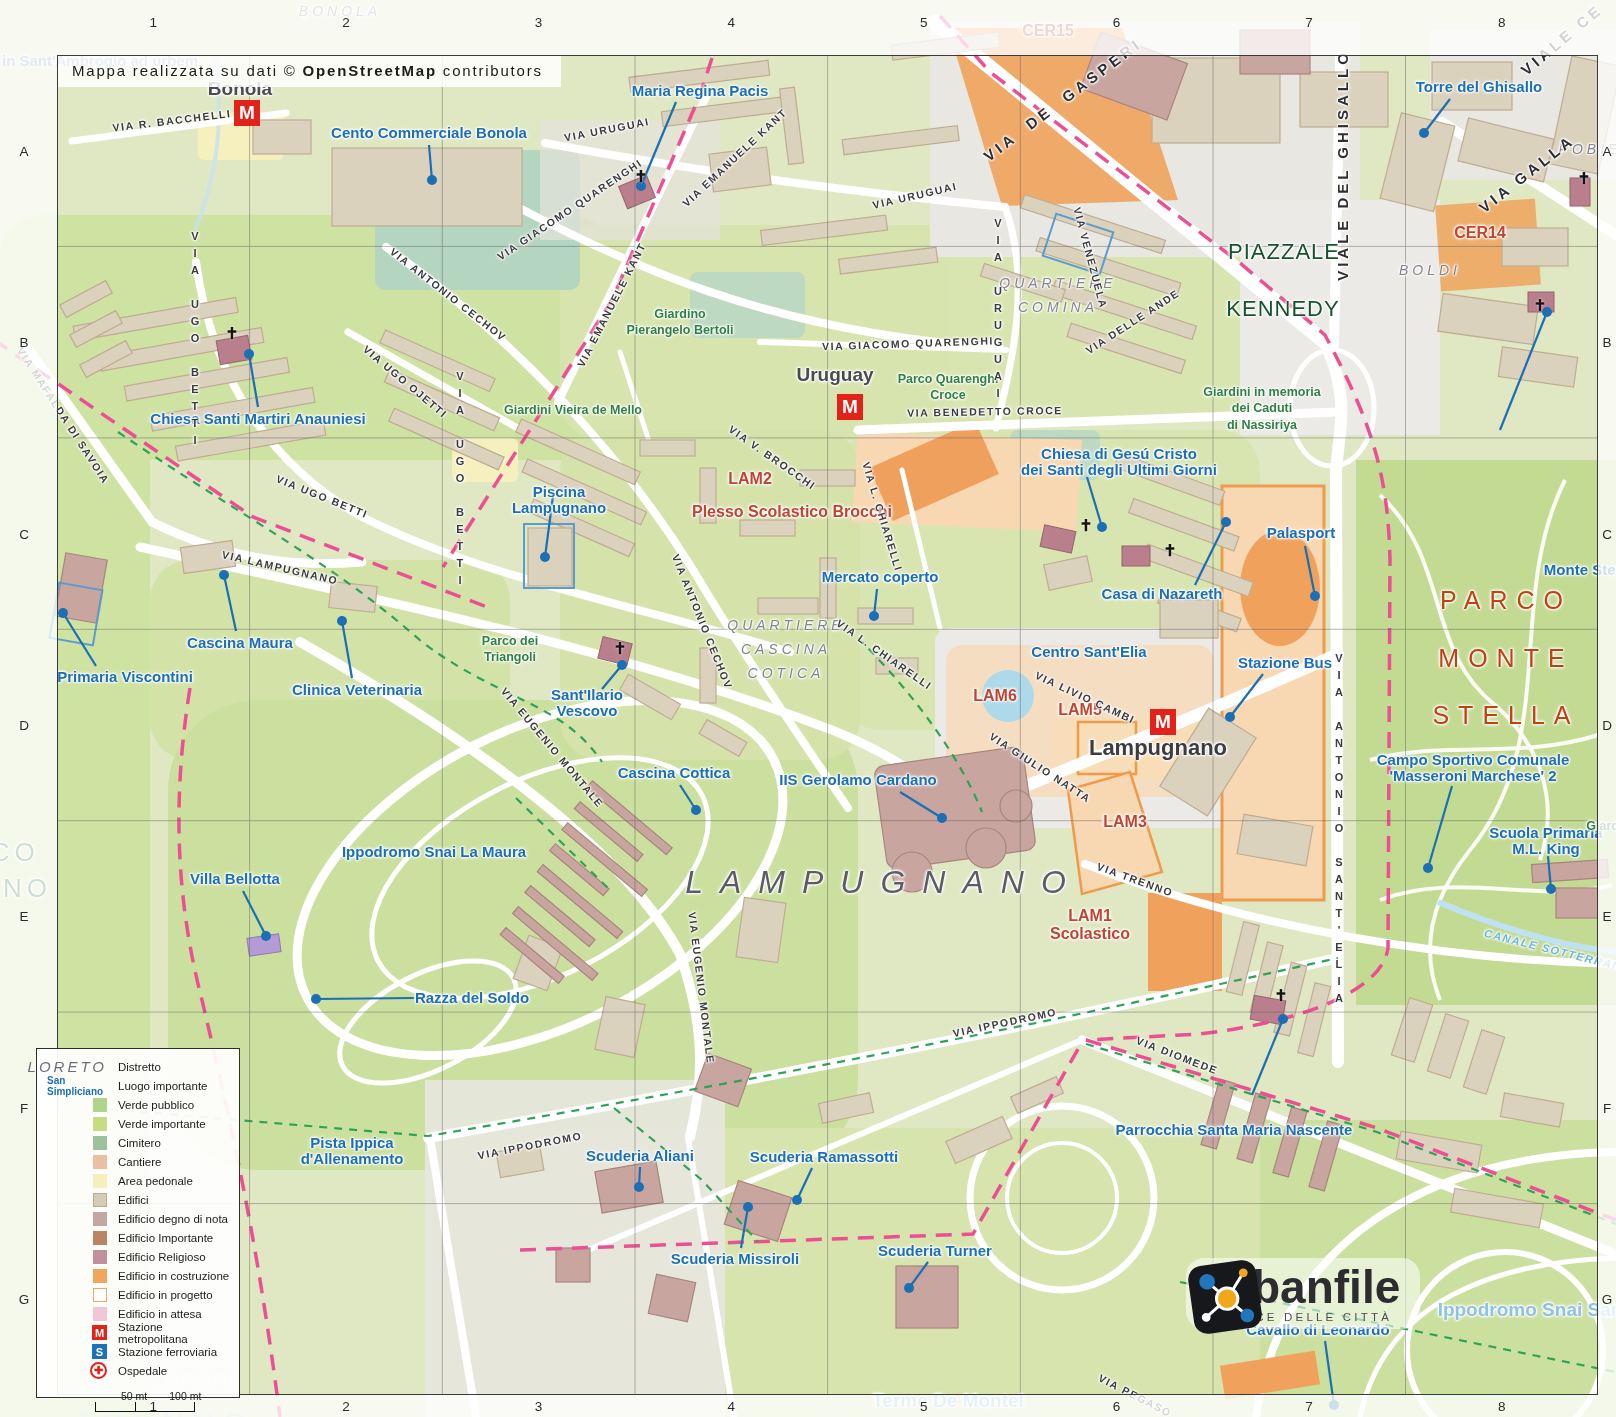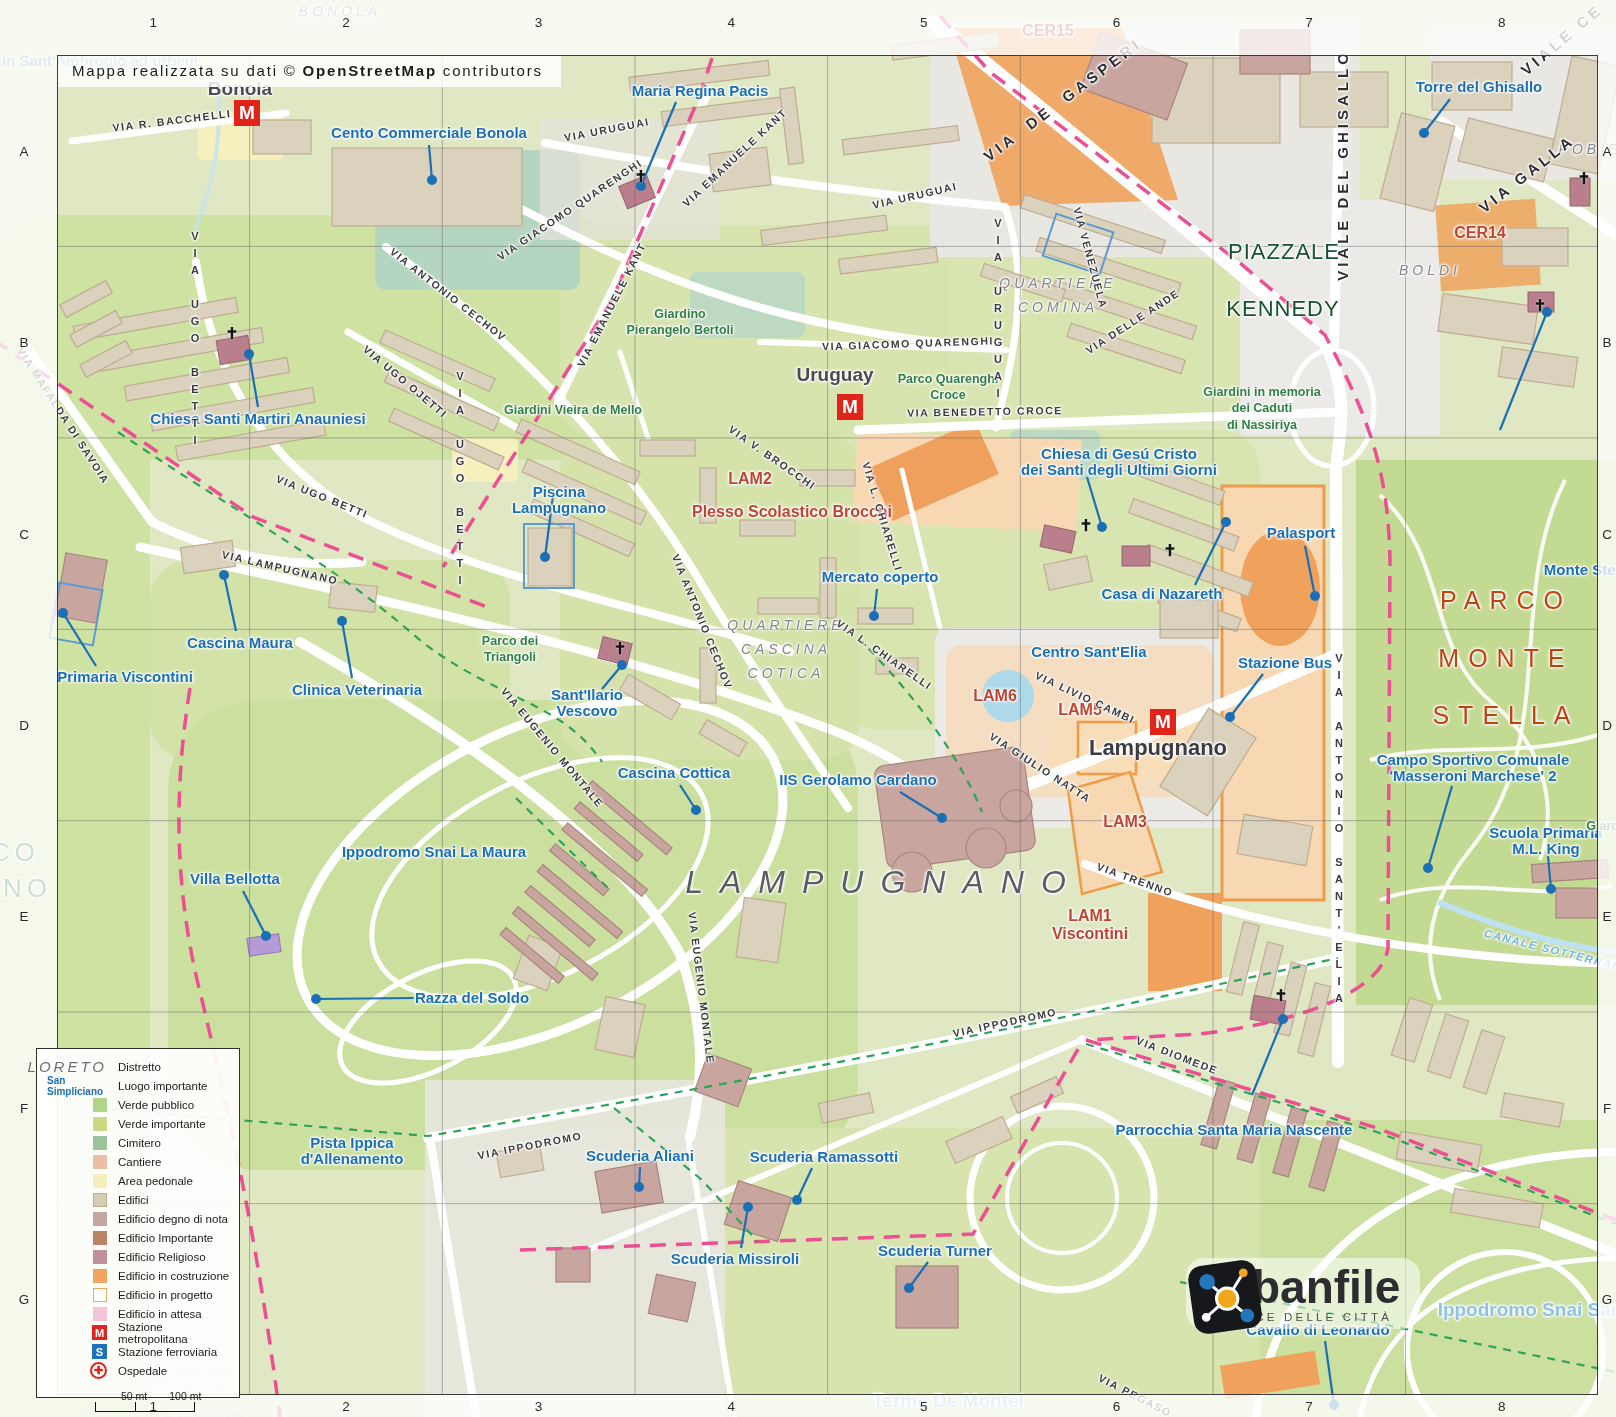--- a/index.html
+++ b/index.html
@@ -455,21 +455,21 @@
       <div class="lbl metro-name" style="left: 835px; top: 375px; transform: translate(-50%, -50%);">Uruguay</div>
       <div class="lbl metro-name-lg" style="left: 1158px; top: 748px; transform: translate(-50%, -50%);">Lampugnano</div>
       <div class="lbl red-lg" style="left: 1048px; top: 31px; transform: translate(-50%, -50%);">CER15</div>
       <div class="lbl red-lg" style="left: 1480px; top: 233px; transform: translate(-50%, -50%);">CER14</div>
       <div class="lbl red-lg" style="left: 750px; top: 479px; transform: translate(-50%, -50%);">LAM2</div>
       <div class="lbl red-lg" style="left: 776px; top: 512px; transform: translate(-50%, -50%); margin-left: 16px;">Plesso Scolastico Brocchi</div>
       <div class="lbl red-lg" style="left: 995px; top: 696px; transform: translate(-50%, -50%);">LAM6</div>
       <div class="lbl red-lg" style="left: 1080px; top: 710px; transform: translate(-50%, -50%);">LAM5</div>
       <div class="lbl red-lg" style="left: 1125px; top: 822px; transform: translate(-50%, -50%);">LAM3</div>
       <div class="lbl red-lg" style="left: 1090px; top: 925px; transform: translate(-50%, -50%);">LAM1
-Viscontini</div>
+Scolastico</div>
       <div class="lbl street" style="left: 172px; top: 121px; transform: translate(-50%, -50%) rotate(-7deg);">VIA R. BACCHELLI</div>
       <div class="lbl street" style="left: 607px; top: 130px; transform: translate(-50%, -50%) rotate(-11deg);">VIA URUGUAI</div>
       <div class="lbl street" style="left: 915px; top: 196px; transform: translate(-50%, -50%) rotate(-13deg);">VIA URUGUAI</div>
       <div class="lbl street-v" style="left: 997px; top: 310px; transform: translate(-50%, -50%);">VIA URUGUAI</div>
       <div class="lbl street" style="left: 735px; top: 158px; transform: translate(-50%, -50%) rotate(-43deg);">VIA EMANUELE KANT</div>
       <div class="lbl street" style="left: 612px; top: 305px; transform: translate(-50%, -50%) rotate(-63deg);">VIA EMANUELE KANT</div>
       <div class="lbl street" style="left: 570px; top: 210px; transform: translate(-50%, -50%) rotate(-34deg);">VIA GIACOMO QUARENGHI</div>
       <div class="lbl street" style="left: 908px; top: 344px; transform: translate(-50%, -50%) rotate(-2deg);">VIA GIACOMO QUARENGHI</div>
       <div class="lbl street" style="left: 985px; top: 412px; transform: translate(-50%, -50%) rotate(-1deg);">VIA BENEDETTO CROCE</div>
       <div class="lbl street" style="left: 1090px; top: 258px; transform: translate(-50%, -50%) rotate(75deg);">VIA VENEZUELA</div>

